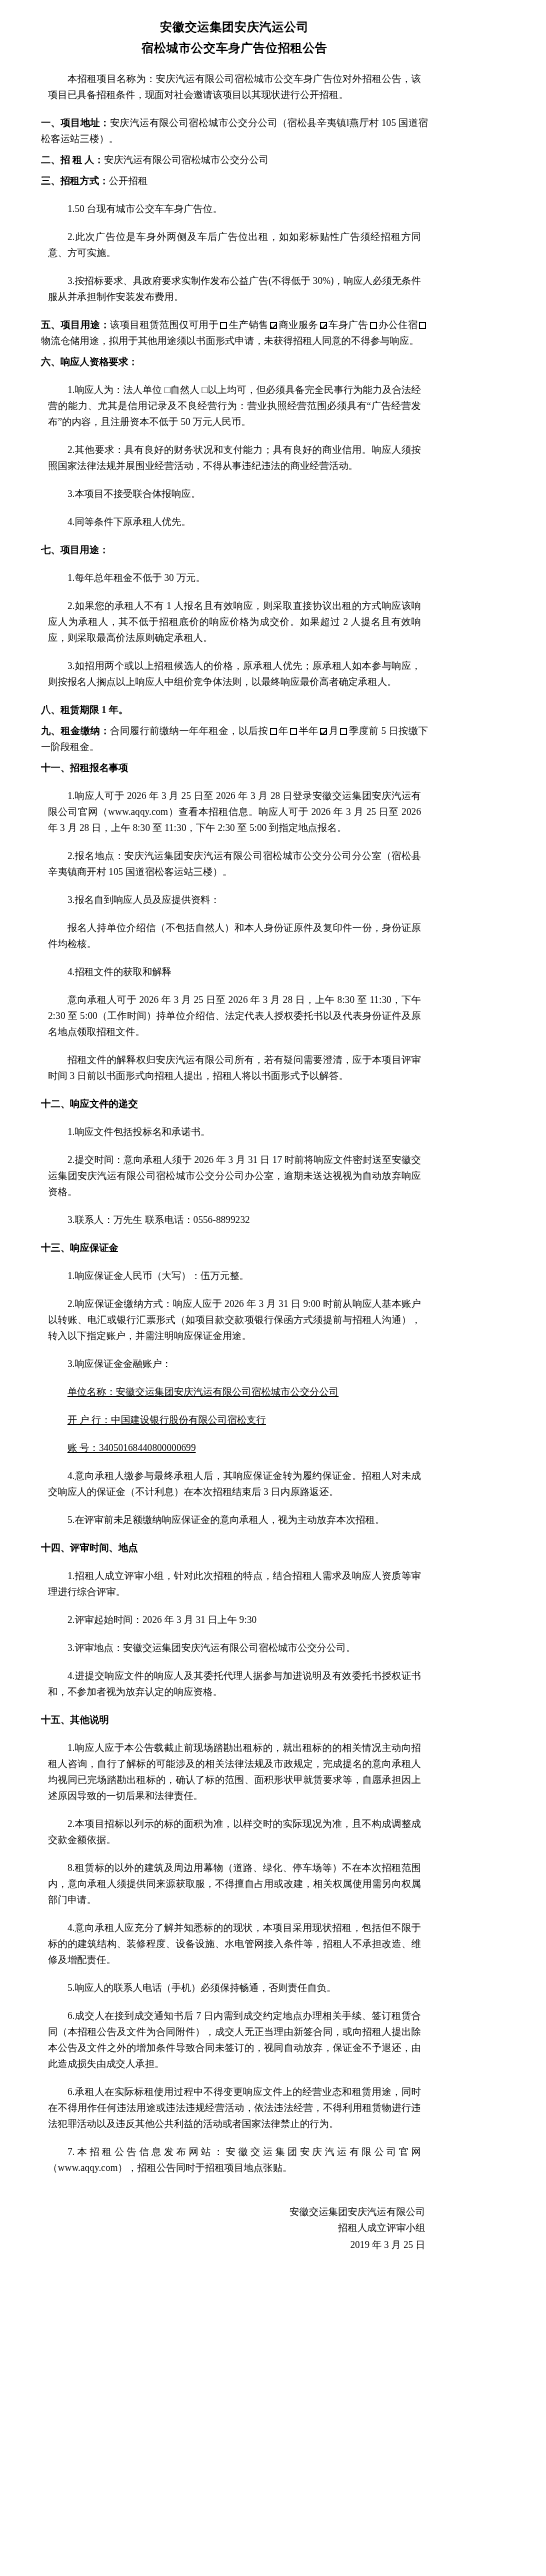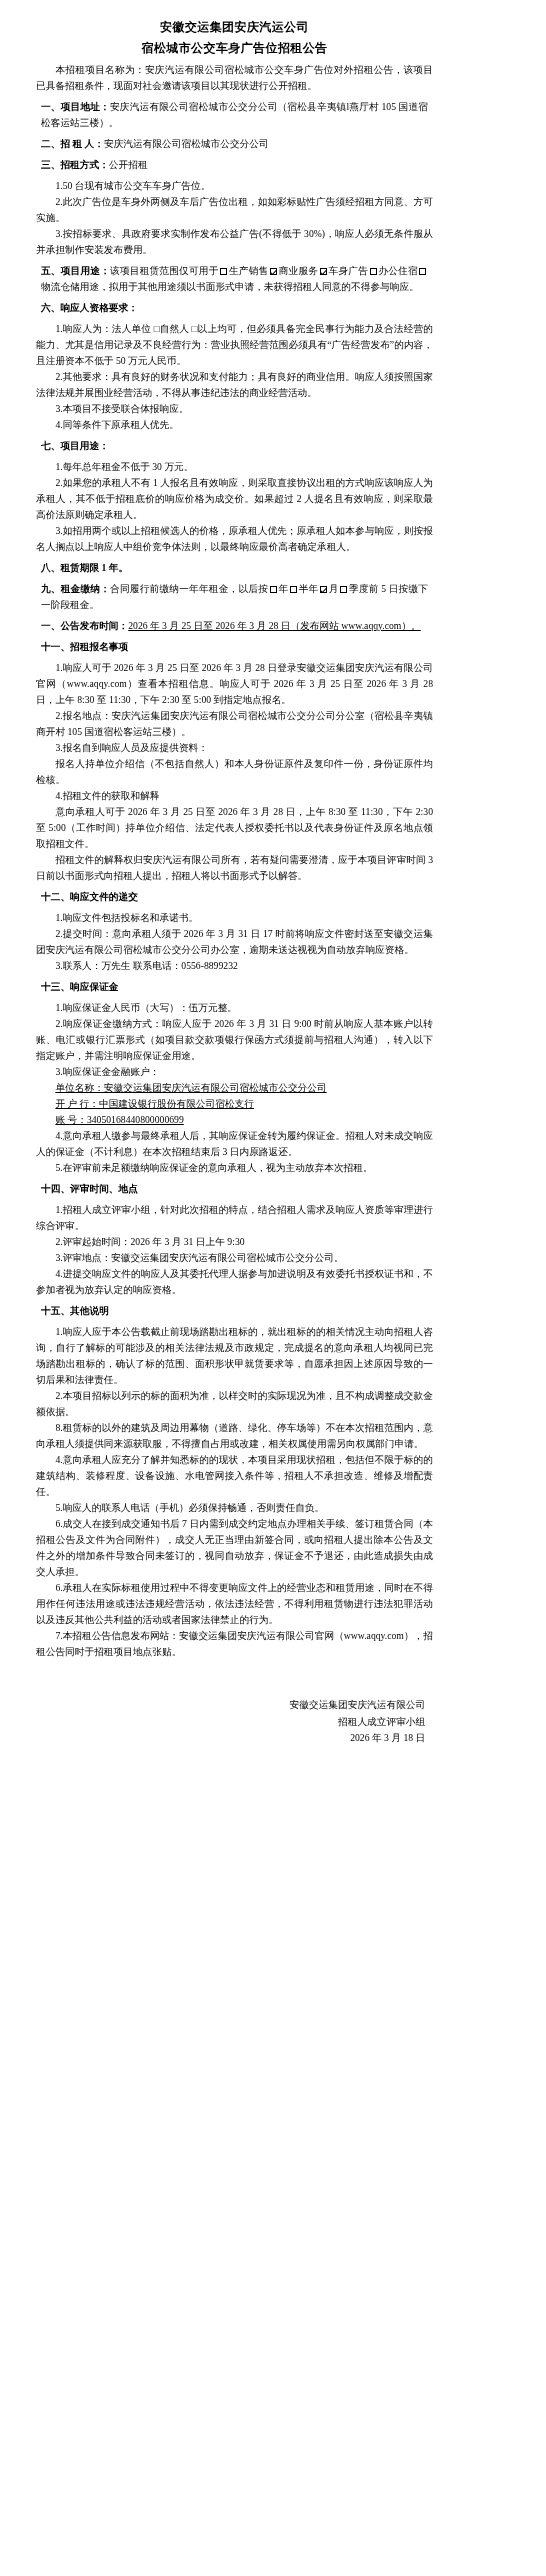--- a/index.html
+++ b/index.html
@@ -30,21 +30,21 @@
   .title-line {
     display: block;
   }
   .body-text {
     font-size: 9.7px;
     line-height: 16px;
     text-align: justify;
     text-justify: inter-ideograph;
   }
   p.para {
-    margin: 0;
+    margin: 12px;
     text-indent: 2em;
     font-family: Liberation Serif, serif;
   }
   p.para-noindent {
     margin: 5px;
     text-indent: 0;
   }
   .sec {
     margin: 0;
     text-indent: 0;
@@ -69,21 +69,21 @@
     position: absolute;
     left: 0.8px;
     top: 0px;
     width: 2.3px;
     height: 4.7px;
     border: solid #000;
     border-width: 0 1.1px 1.1px 0;
     transform: rotate(42deg);
   }
   .signoff {
-    margin-top: 37px;
+    margin-top: 28px;
     text-align: right;
     font-size: 9.7px;
     line-height: 16.4px;
     padding-right: 7.8px;
   }
   .signoff div { display: block; }
 </style>
 </head>
 <body>
 
@@ -128,23 +128,20 @@
     <p class="para">1.每年总年租金不低于 30 万元。</p>
     <p class="para">2.如果您的承租人不有 1 人报名且有效响应，则采取直接协议出租的方式响应该响应人为承租人，其不低于招租底价的响应价格为成交价。如果超过 2 人提名且有效响应，则采取最高价法原则确定承租人。</p>
     <p class="para">3.如招用两个或以上招租候选人的价格，原承租人优先；原承租人如本参与响应，则按报名人搁点以上响应人中组价竞争体法则，以最终响应最价高者确定承租人。</p>
 
     <p class="para-noindent sec">八、租赁期限 1 年。</p>
 
     <p class="para-noindent">
       <span class="bold">九、租金缴纳：</span><span>合同履行前缴纳一年年租金，以后按</span><span class="cb"></span><span>年</span><span class="cb"></span><span>半年</span><span class="cb checked"></span><span>月</span><span class="cb"></span><span>季</span><span>度前 5 日按缴下一阶段租金。</span>
     </p>
 
-    <p class="para-noindent">
-      <span class="bold">一、公告发布时间：</span><span class="u">2026 年 3 月 25 日至 2026 年 3 月 28 日（发布网站 www.aqqy.com）。</span>
-    </p>
 
     <p class="para-noindent sec">十一、招租报名事项</p>
     <p class="para">1.响应人可于 2026 年 3 月 25 日至 2026 年 3 月 28 日登录安徽交运集团安庆汽运有限公司官网（www.aqqy.com）查看本招租信息。响应人可于 2026 年 3 月 25 日至 2026 年 3 月 28 日，上午 8:30 至 11:30，下午 2:30 至 5:00 到指定地点报名。</p>
     <p class="para">2.报名地点：安庆汽运集团安庆汽运有限公司宿松城市公交分公司分公室（宿松县辛夷镇商开村 105 国道宿松客运站三楼）。</p>
     <p class="para">3.报名自到响应人员及应提供资料：</p>
     <p class="para">报名人持单位介绍信（不包括自然人）和本人身份证原件及复印件一份，身份证原件均检核。</p>
     <p class="para">4.招租文件的获取和解释</p>
     <p class="para">意向承租人可于 2026 年 3 月 25 日至 2026 年 3 月 28 日，上午 8:30 至 11:30，下午 2:30 至 5:00（工作时间）持单位介绍信、法定代表人授权委托书以及代表身份证件及原名地点领取招租文件。</p>
     <p class="para">招租文件的解释权归安庆汽运有限公司所有，若有疑问需要澄清，应于本项目评审时间 3 日前以书面形式向招租人提出，招租人将以书面形式予以解答。</p>
 
@@ -177,17 +174,17 @@
     <p class="para">5.响应人的联系人电话（手机）必须保持畅通，否则责任自负。</p>
     <p class="para">6.成交人在接到成交通知书后 7 日内需到成交约定地点办理相关手续、签订租赁合同（本招租公告及文件为合同附件），成交人无正当理由新签合同，或向招租人提出除本公告及文件之外的增加条件导致合同未签订的，视同自动放弃，保证金不予退还，由此造成损失由成交人承担。</p>
     <p class="para">6.承租人在实际标租使用过程中不得变更响应文件上的经营业态和租赁用途，同时在不得用作任何违法用途或违法违规经营活动，依法违法经营，不得利用租赁物进行违法犯罪活动以及违反其他公共利益的活动或者国家法律禁止的行为。</p>
     <p class="para">7.本招租公告信息发布网站：安徽交运集团安庆汽运有限公司官网（www.aqqy.com），招租公告同时于招租项目地点张贴。</p>
 
   </div>
 
   <div class="signoff">
     <div>安徽交运集团安庆汽运有限公司</div>
     <div>招租人成立评审小组</div>
-    <div>2026 年 3 月 18 日</div>
+    <div>2019 年 3 月 25 日</div>
   </div>
 
 </div>
 
 
 </body></html>

